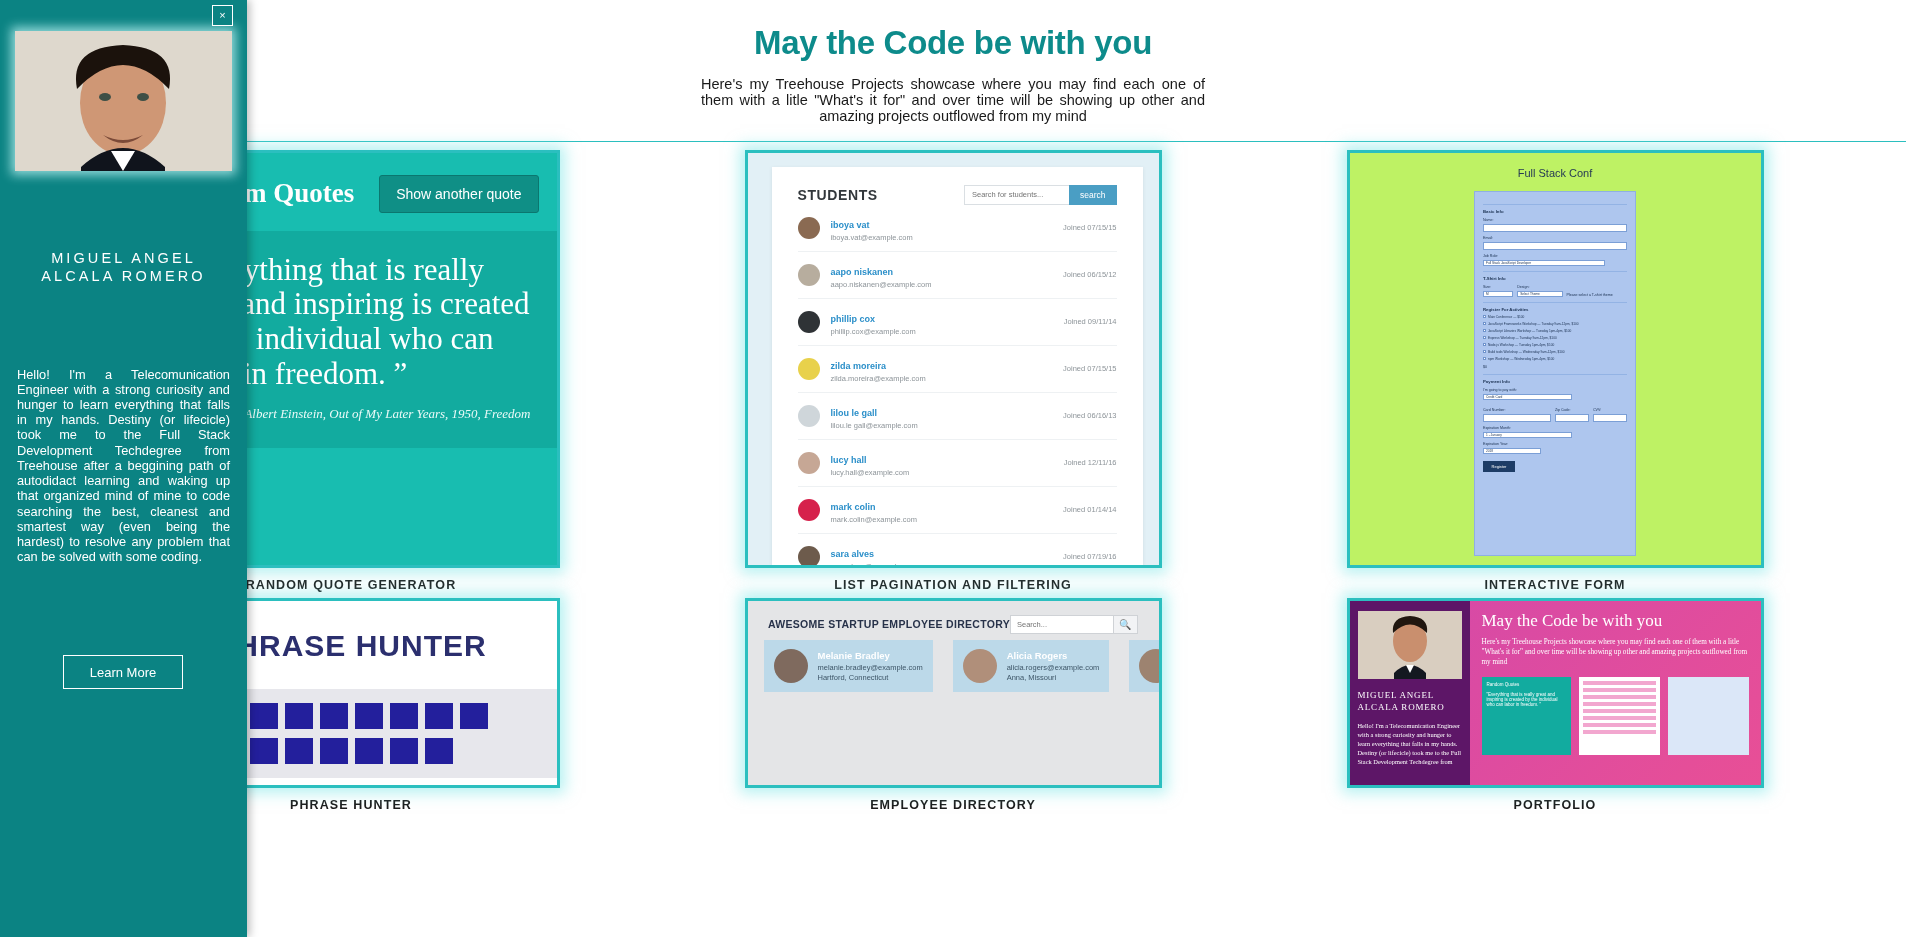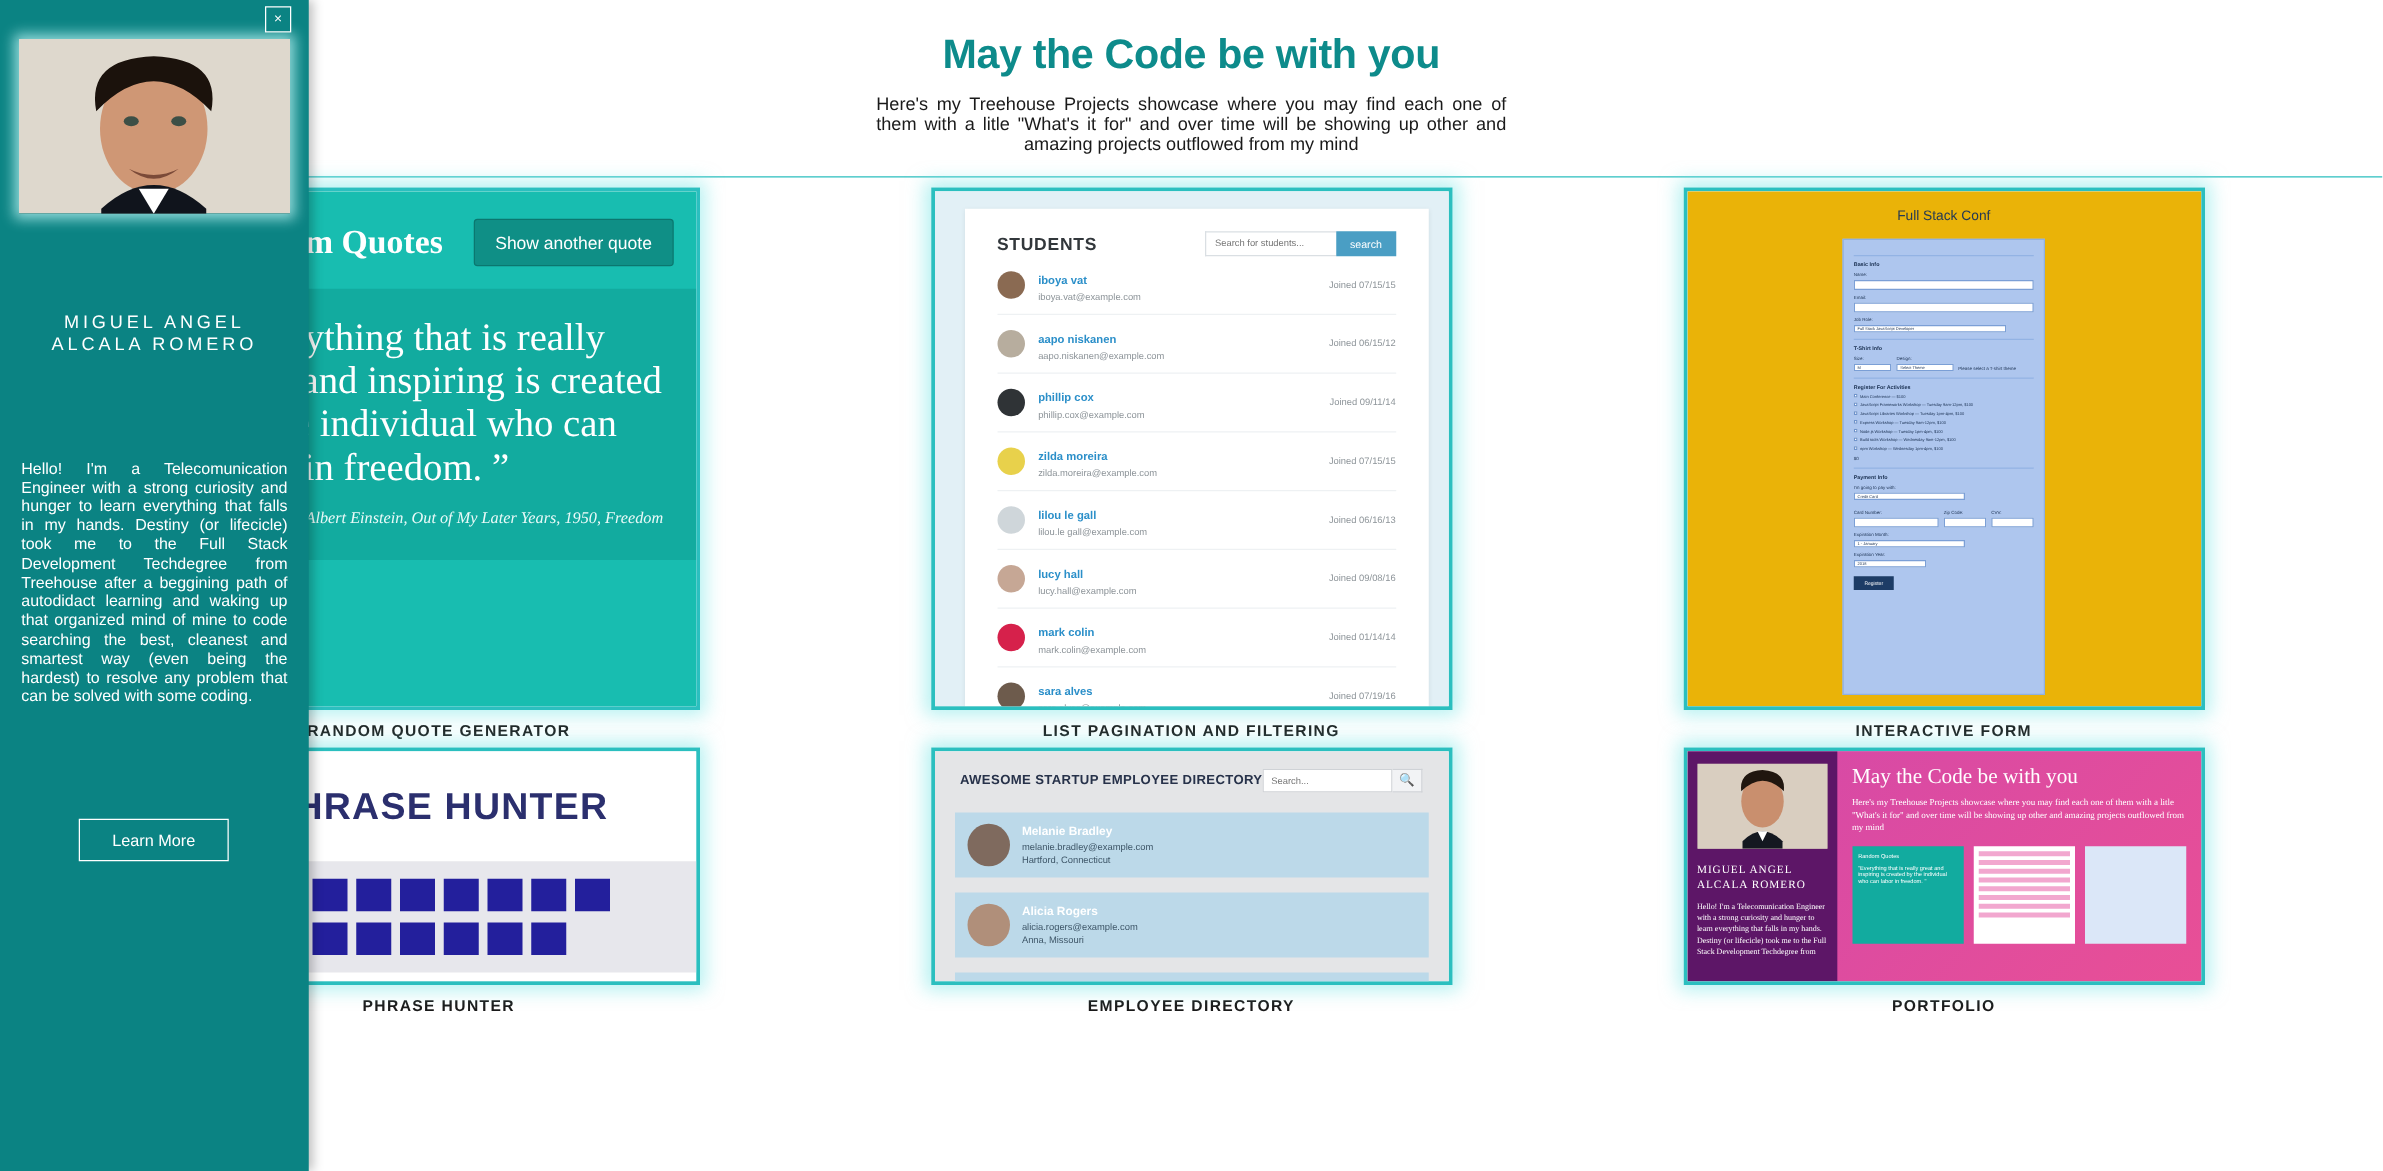--- a/index.html
+++ b/index.html
@@ -76,21 +76,21 @@
     height:20px; cursor:pointer;
   }
   .stu-row { display:flex; align-items:center; padding:9px 0; border-bottom:1px solid #eef1f3; }
   .avatar { width:22px; height:22px; border-radius:50%; flex:0 0 22px; margin-right:11px; }
   .stu-info { flex:1; }
   .stu-name { font-size:9px; font-weight:bold; color:#2b8fc9; }
   .stu-mail { font-size:7.5px; color:#8d9499; margin-top:1px; }
   .stu-join { font-size:7.5px; color:#8d9499; }
 
   
-  .form-bg { width:100%; height:100%; background:#eab308; padding-top:14px; }
+  .form-bg { width:100%; height:100%; background:#bef264; padding-top:14px; }
   .form-bg .ftitle { text-align:center; font-size:11px; color:#263a54; }
   .form-card {
     margin:12px auto 0 auto; width:162px; height:365px;
     background:#aec6ee; border:1px solid #8fb0e2; padding:7px 8px; overflow:hidden;
   }
   .f-sec { font-size:4.3px; font-weight:bold; color:#1b3152; margin-top:5px; border-top:1px solid #93b3e4; padding-top:4px; }
   .f-lab { font-size:3.6px; color:#1b3152; margin-top:4px; }
   .f-in { background:#fff; border:1px solid #7b9fd6; height:8px; margin-top:2px; }
   .f-sel { background:#fff; border:1px solid #7b9fd6; height:6px; margin-top:2px; font-size:3.2px; color:#1b3152; padding-left:2px; width:62%; }
   .f-chk { display:flex; align-items:center; gap:2px; margin-top:3px; font-size:3.2px; color:#1b3152; }
@@ -105,21 +105,21 @@
   .ph-line { display:flex; gap:7px; }
   .ph-key { width:28px; height:26px; background:#231f9c; }
 
   
   .ed-wrap { width:100%; height:100%; background:#e4e5e7; padding:14px 16px; }
   .ed-top { display:flex; justify-content:center; align-items:center; }
   .ed-title { font-size:10.5px; font-weight:bold; color:#27324a; letter-spacing:.3px; }
   .ed-search { display:flex; align-items:center; }
   .ed-search input { width:104px; height:19px; border:1px solid #cfd2d6; background:#fff; font-size:7.5px; color:#8d9499; padding-left:6px; outline:none; }
   .ed-search .mag { width:24px; height:19px; border:1px solid #cfd2d6; border-left:0; background:#f2f3f5; display:flex; align-items:center; justify-content:center; font-size:10px; color:#4a4f57; }
-  .ed-grid { margin-top:16px; display:grid; grid-template-columns:1fr; gap:12px 20px; }
+  .ed-grid { margin-top:6px; display:grid; grid-template-columns:1fr 1fr 1fr; gap:12px 20px; }
   .ed-card { background:#bcd9e9; display:flex; align-items:center; padding:9px 10px; gap:10px; }
   .ed-av { width:34px; height:34px; border-radius:50%; flex:0 0 34px; }
   .ed-n { font-size:9.5px; font-weight:bold; color:#fff; }
   .ed-e { font-size:7.5px; color:#3e5668; margin-top:2px; }
   .ed-l { font-size:7.5px; color:#3e5668; margin-top:1px; }
 
   
   .pf-wrap { width:100%; height:100%; display:flex; background:#b8319b; }
   .pf-left { width:120px; background:#5d1667; padding:10px 8px; color:#fff; }
   .pf-photo { width:104px; height:68px; }
@@ -233,21 +233,21 @@
                     <span class="stu-join">Joined 07/15/15</span>
                   </div>
                   <div class="stu-row">
                     <span class="avatar" style="background:#cfd6da"></span>
                     <span class="stu-info"><span class="stu-name">lilou le gall</span><div class="stu-mail">lilou.le gall@example.com</div></span>
                     <span class="stu-join">Joined 06/16/13</span>
                   </div>
                   <div class="stu-row">
                     <span class="avatar" style="background:#c6a795"></span>
                     <span class="stu-info"><span class="stu-name">lucy hall</span><div class="stu-mail">lucy.hall@example.com</div></span>
-                    <span class="stu-join">Joined 09/08/16</span>
+                    <span class="stu-join">Joined 12/11/16</span>
                   </div>
                   <div class="stu-row">
                     <span class="avatar" style="background:#d6214b"></span>
                     <span class="stu-info"><span class="stu-name">mark colin</span><div class="stu-mail">mark.colin@example.com</div></span>
                     <span class="stu-join">Joined 01/14/14</span>
                   </div>
                   <div class="stu-row">
                     <span class="avatar" style="background:#6d5b4c"></span>
                     <span class="stu-info"><span class="stu-name">sara alves</span><div class="stu-mail">sara.alves@example.com</div></span>
                     <span class="stu-join">Joined 07/19/16</span>

